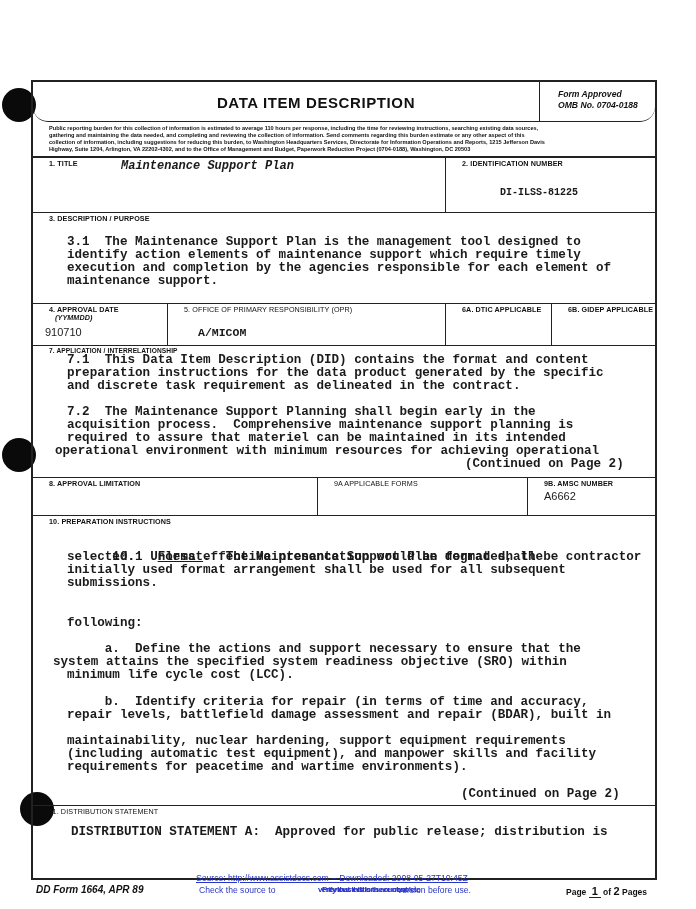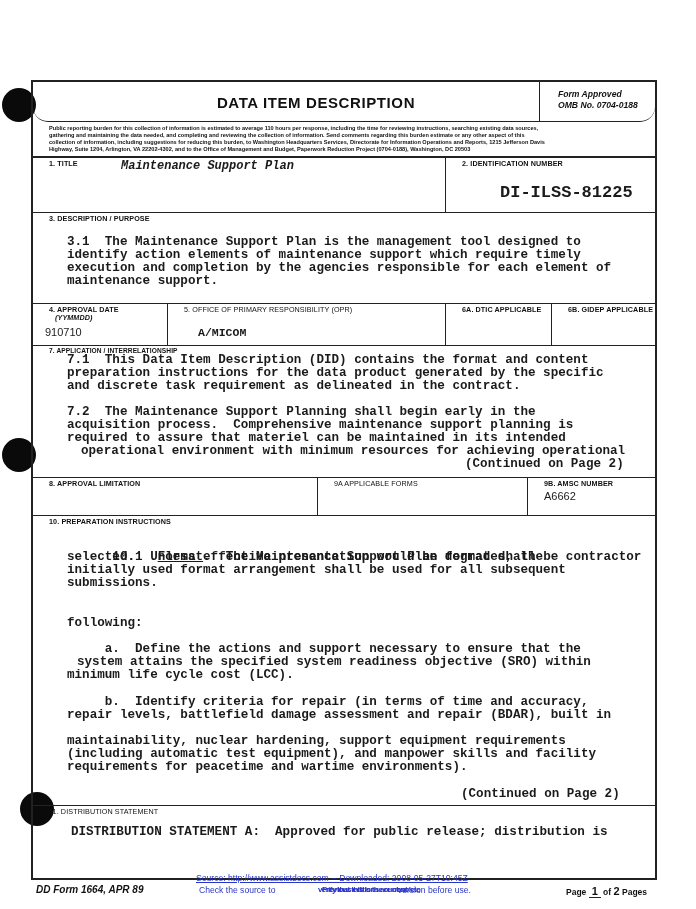--- a/index.html
+++ b/index.html
@@ -48,21 +48,21 @@
     <div style="position:absolute;left:16px;top:24px;font-size:5.6px;font-weight:bold;white-space:nowrap;">Highway, Suite 1204, Arlington, VA  22202-4302, and to the Office of Management and Budget, Paperwork Reduction Project (0704-0188), Washington, DC 20503</div>
   </div>
 
   <div class="row" style="top:76px;height:55px;">
     <div class="cell" style="left:0;width:413px;">
       <div class="lbl">1. TITLE</div>
       <div class="para mono" style="left:88px;top:2px;font-size:12px;font-style:italic;">Maintenance Support Plan</div>
     </div>
     <div class="cell last" style="left:413px;right:0;">
       <div class="lbl">2. IDENTIFICATION NUMBER</div>
-      <div class="para mono" style="left:54px;top:28px;font-size:17px;">DI-ILSS-81225</div>
+      <div class="para mono" style="left:54px;top:28px;font-size:10px;">DI-ILSS-81225</div>
     </div>
   </div>
 
   <div class="row" style="top:131px;height:91px;">
     <div class="lbl">3. DESCRIPTION / PURPOSE</div>
     <div class="para mono" style="left:34px;top:23px;">3.1  The Maintenance Support Plan is the management tool designed to</div>
     <div class="para mono" style="left:34px;top:36px;">identify action elements of maintenance support which require timely</div>
     <div class="para mono" style="left:34px;top:49px;">execution and completion by the agencies responsible for each element of</div>
     <div class="para mono" style="left:34px;top:62px;">maintenance support.</div>
   </div>
@@ -86,21 +86,21 @@
   </div>
 
   <div class="row" style="top:264px;height:132px;">
     <div class="lbl" style="font-size:6.6px;">7. APPLICATION / INTERRELATIONSHIP</div>
     <div class="para mono" style="left:34px;top:8px;">7.1  This Data Item Description (DID) contains the format and content</div>
     <div class="para mono" style="left:34px;top:21px;">preparation instructions for the data product generated by the specific</div>
     <div class="para mono" style="left:34px;top:34px;">and discrete task requirement as delineated in the contract.</div>
     <div class="para mono" style="left:34px;top:60px;">7.2  The Maintenance Support Planning shall begin early in the</div>
     <div class="para mono" style="left:34px;top:73px;">acquisition process.  Comprehensive maintenance support planning is</div>
     <div class="para mono" style="left:34px;top:86px;">required to assure that materiel can be maintained in its intended</div>
-    <div class="para mono" style="left:48px;top:99px;">operational environment with minimum resources for achieving operational</div>
+    <div class="para mono" style="left:22px;top:99px;">operational environment with minimum resources for achieving operational</div>
     <div class="para mono" style="left:432px;top:112px;">(Continued on Page 2)</div>
   </div>
 
   <div class="row" style="top:396px;height:38px;">
     <div class="cell" style="left:0;width:285px;">
       <div class="lbl">8. APPROVAL LIMITATION</div>
     </div>
     <div class="cell" style="left:285px;width:210px;">
       <div class="lbl" style="font-weight:normal;">9a  APPLICABLE FORMS</div>
     </div>
@@ -116,21 +116,21 @@
     <div class="para mono" style="left:34px;top:22px;">
       <span>10.1</span>&nbsp;&nbsp;<u>Format</u><span>.  The Maintenance Support Plan format shall be contractor</span>
     </div>
     <div class="para mono" style="left:34px;top:35px;">selected.  Unless effective presentation would be degraded, the</div>
     <div class="para mono" style="left:34px;top:48px;">initially used format arrangement shall be used for all subsequent</div>
     <div class="para mono" style="left:34px;top:61px;">submissions.</div>
 
     <div class="para mono" style="left:34px;top:101px;">following:</div>
 
     <div class="para mono" style="left:34px;top:127px;">     a.  Define the actions and support necessary to ensure that the</div>
-    <div class="para mono" style="left:44px;top:140px;">system attains the specified system readiness objective (SRO) within</div>
+    <div class="para mono" style="left:20px;top:140px;">system attains the specified system readiness objective (SRO) within</div>
     <div class="para mono" style="left:34px;top:153px;">minimum life cycle cost (LCC).</div>
 
     <div class="para mono" style="left:34px;top:180px;">     b.  Identify criteria for repair (in terms of time and accuracy,</div>
     <div class="para mono" style="left:34px;top:193px;">repair levels, battlefield damage assessment and repair (BDAR), built in</div>
     <div class="para mono" style="left:34px;top:219px;text-align:center;">maintainability, nuclear hardening, support equipment requirements</div>
     <div class="para mono" style="left:34px;top:232px;">(including automatic test equipment), and manpower skills and facility</div>
     <div class="para mono" style="left:34px;top:245px;">requirements for peacetime and wartime environments).</div>
 
     <div class="para mono" style="left:428px;top:272px;">(Continued on Page 2)</div>
   </div>

